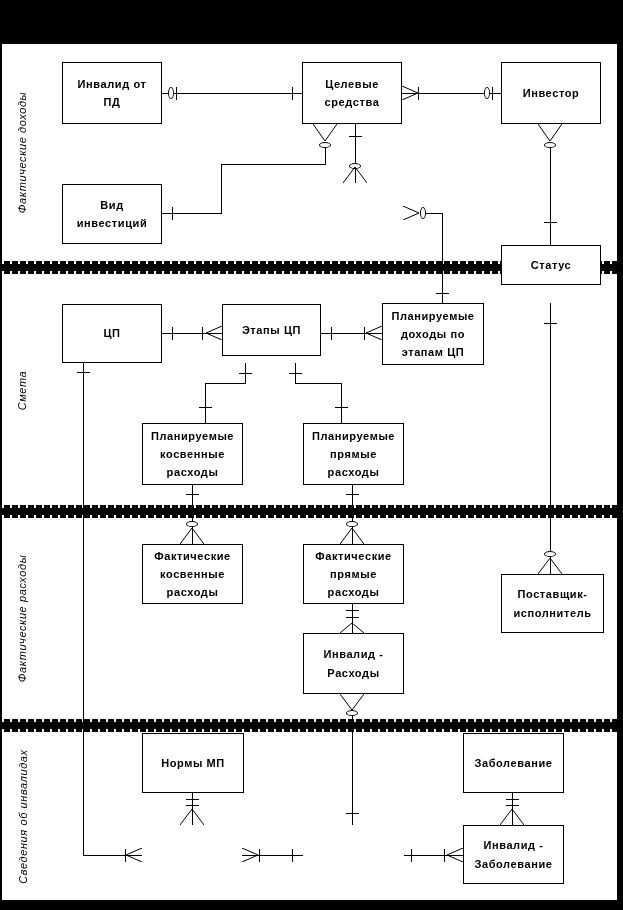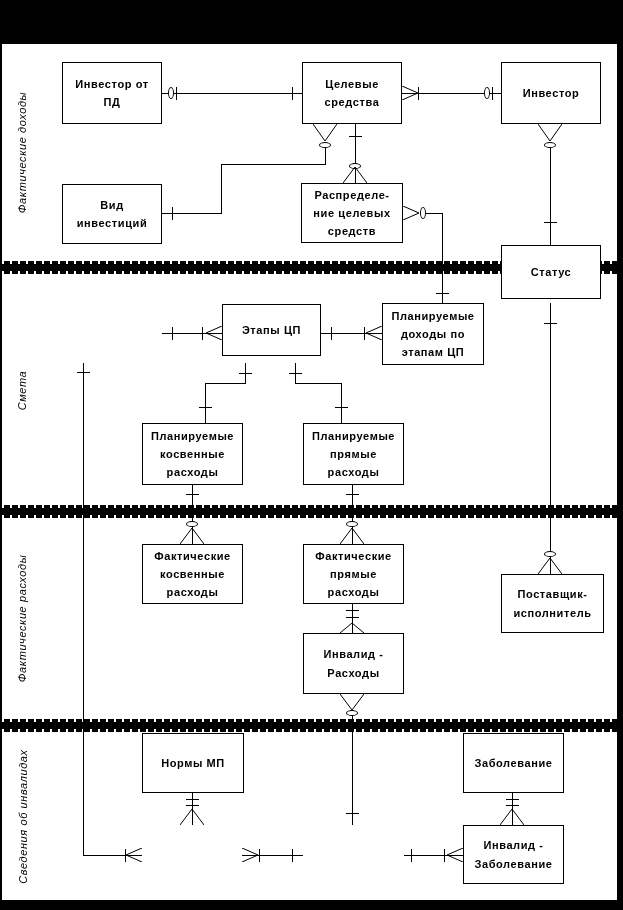--- a/index.html
+++ b/index.html
@@ -185,31 +185,29 @@
     </svg>
   <svg class="cf" style="left:180px;top:809px" width="24" height="16">
       <line x1="12" y1="0" x2="0" y2="16"></line>
       <line x1="12" y1="0" x2="24" y2="16"></line>
     </svg>
   <svg class="cf" style="left:500px;top:809px" width="24" height="16">
       <line x1="12" y1="0" x2="0" y2="16"></line>
       <line x1="12" y1="0" x2="24" y2="16"></line>
     </svg>
 
-  <div class="box" style="left:62px;top:62px;width:100px;height:62px">Инвестор от
+  <div class="box" style="left:62px;top:62px;width:100px;height:62px">Инвалид от
 ПД</div>
   <div class="box" style="left:501px;top:62px;width:100px;height:62px">Инвестор</div>
   <div class="box" style="left:302px;top:62px;width:100px;height:62px">Целевые
 средства</div>
   <div class="box" style="left:62px;top:184px;width:100px;height:60px">Вид
 инвестиций</div>
-  <div class="box" style="left:301px;top:183px;width:102px;height:60px">Распределе-
-ние целевых
-средств</div>
-  <div class="box" style="left:501px;top:245px;width:100px;height:54px">Статус</div>
+  <div class="box" style="left:501px;top:245px;width:100px;height:40px">Статус</div>
+  <div class="box" style="left:62px;top:304px;width:100px;height:59px">ЦП</div>
   <div class="box" style="left:222px;top:304px;width:99px;height:52px">Этапы ЦП</div>
   <div class="box" style="left:382px;top:303px;width:102px;height:62px">Планируемые
 доходы по
 этапам ЦП</div>
   <div class="box" style="left:142px;top:423px;width:101px;height:62px">Планируемые
 косвенные
 расходы</div>
   <div class="box" style="left:303px;top:423px;width:101px;height:62px">Планируемые
 прямые
 расходы</div>

